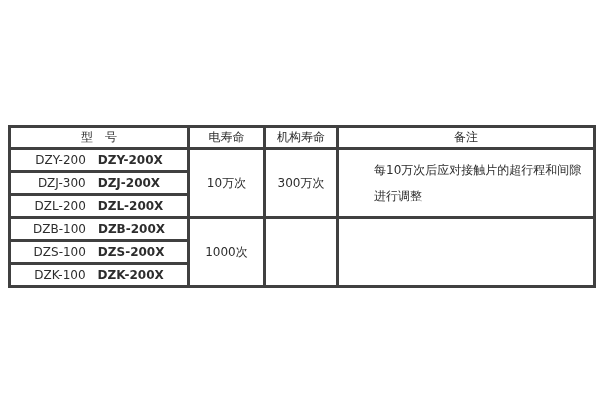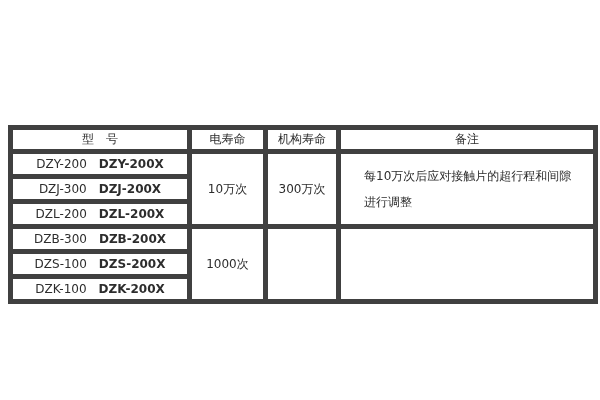--- a/index.html
+++ b/index.html
@@ -19,21 +19,21 @@
     left: 8px;
     top: 125px;
     width: 585px;
     border-collapse: collapse;
     table-layout: fixed;
     color: #2d2d2d;
     font-size: 12px;
   }
   .spec-table th,
   .spec-table td {
-    border: 5px solid #404040;
+    border: 3px solid #404040;
     padding: 0;
     text-align: center;
     vertical-align: middle;
     font-weight: normal;
     background: #ffffff;
   }
   .spec-table thead th {
     height: 19px;
   }
   .spec-table tbody td {
@@ -43,20 +43,21 @@
     margin-left: 12px;
     font-weight: bold;
   }
   .remarks-cell {
     text-align: left !important;
     padding-left: 23px !important;
     padding-right: 8px !important;
   }
   .remarks-cell .remark-line {
     line-height: 26px;
+    margin-left: 12px;
   }
 </style>
 </head>
 <body>
 
 <table class="spec-table">
   <colgroup>
     <col style="width:179px">
     <col style="width:76px">
     <col style="width:73px">
@@ -87,21 +88,21 @@
         <span>DZJ-300</span><span>DZJ-200X</span>
       </td>
     </tr>
     <tr>
       <td class="model-cell">
         <span>DZL-200</span><span>DZL-200X</span>
       </td>
     </tr>
     <tr>
       <td class="model-cell">
-        <span>DZB-300</span><span>DZB-200X</span>
+        <span>DZB-100</span><span>DZB-200X</span>
       </td>
       <td rowspan="3">1000次</td>
       <td rowspan="3"></td>
       <td rowspan="3" class="remarks-cell">
         <div class="remark-line"></div>
         <div class="remark-line"></div>
       </td>
     </tr>
     <tr>
       <td class="model-cell">

